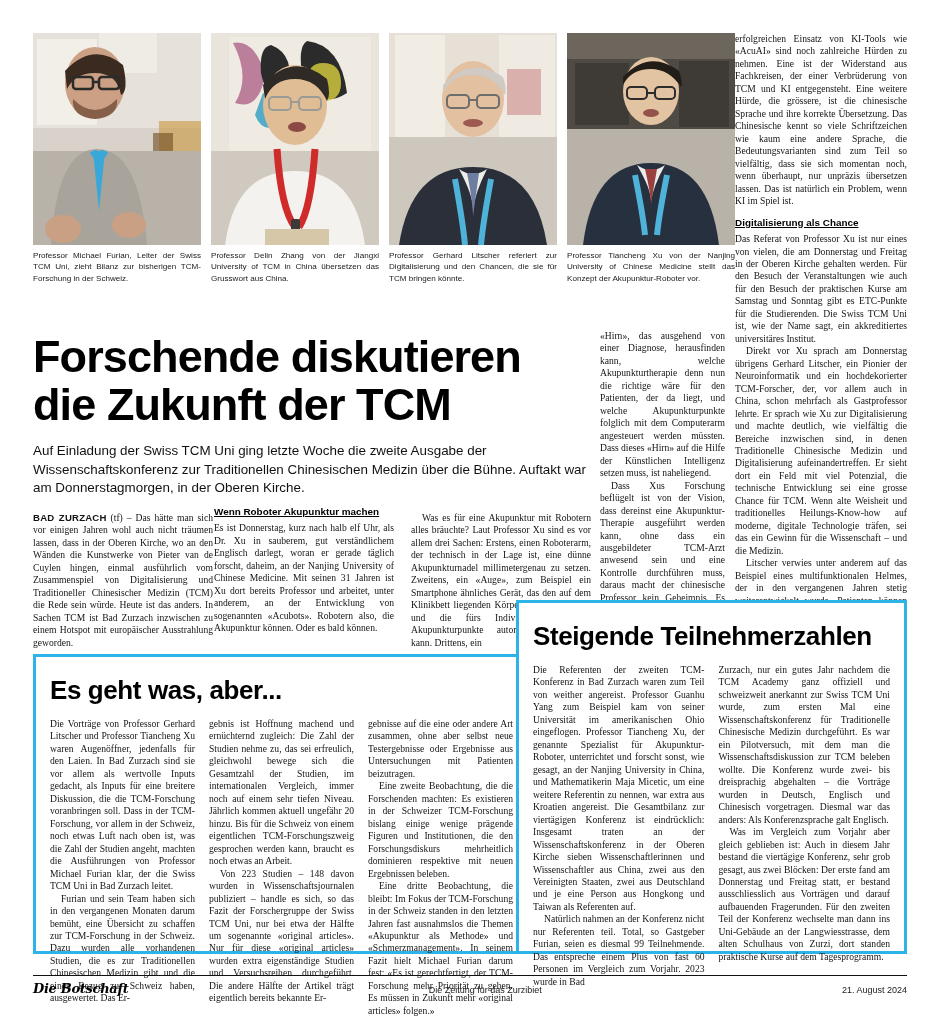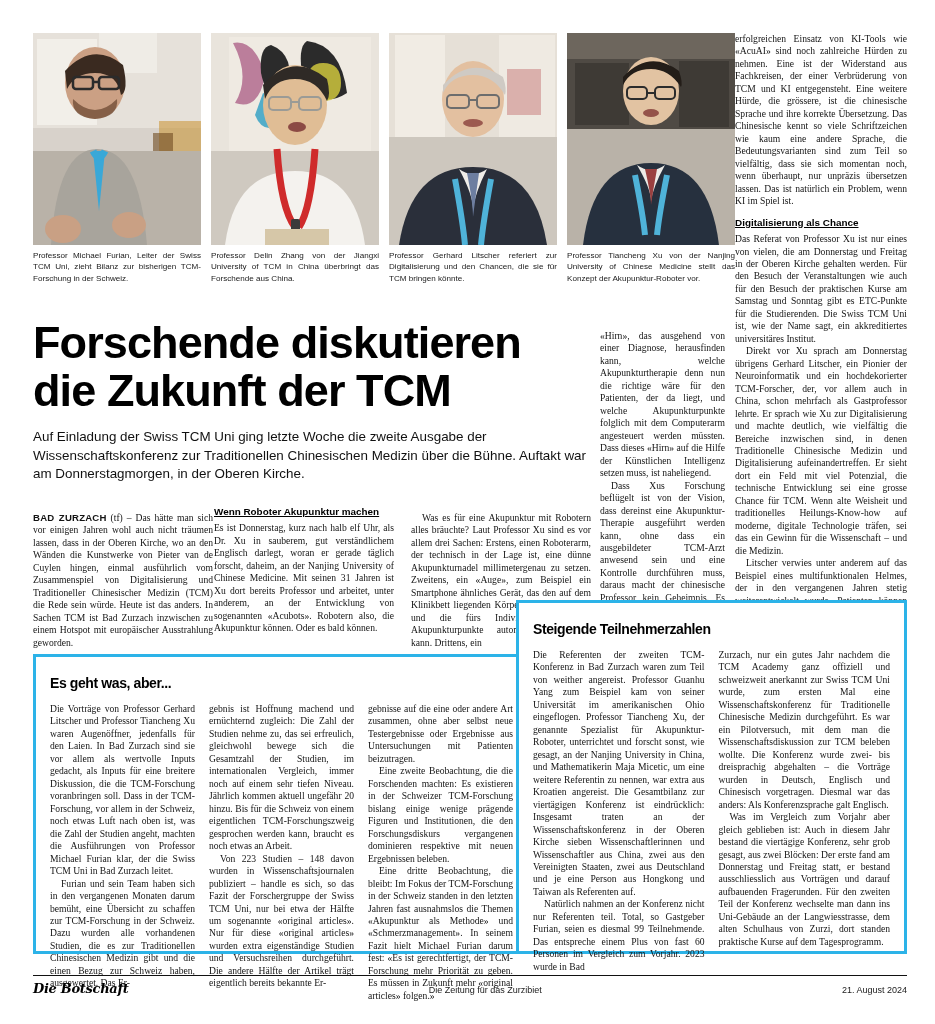--- a/index.html
+++ b/index.html
@@ -48,21 +48,21 @@
     margin-top: 5px;
     text-align: justify;
     -webkit-hyphens: auto;
     hyphens: auto;
   }
 
   
   .headline-block {
     position: absolute;
     left: 33px;
-    top: 319px;
+    top: 333px;
     width: 560px;
   }
   h1.headline {
     font-family: "Liberation Sans", sans-serif;
     font-weight: bold;
     font-size: 45px;
     line-height: 1.06;
     letter-spacing: -0.9px;
     margin: 0;
     color: #000;
@@ -121,21 +121,21 @@
     background: #fff;
     box-sizing: border-box;
   }
   #box-left  { left: 33px;  top: 654px; width: 564px; height: 300px; }
   #box-right { left: 516px; top: 600px; width: 391px; height: 354px; }
 
   .box-inner { padding: 14px 14px 8px 14px; }
   h2.box-title {
     font-family: "Liberation Sans", sans-serif;
     font-weight: bold;
-    font-size: 14px;
+    font-size: 26px;
     letter-spacing: -0.4px;
     margin: 4px 0 12px 0;
     color: #000;
   }
   .box-cols {
     display: flex;
     gap: 14px;
   }
   .box-col {
     font-size: 9.6px;
@@ -230,21 +230,21 @@
           <path d="M52 52 q30 -34 64 -6 q4 16 0 22 q-10 -22 -32 -22 q-22 0 -30 20 z" fill="#2f2a26"></path>
           <rect x="58" y="64" width="22" height="13" rx="4" fill="none" stroke="#9b9b96" stroke-width="2"></rect>
           <rect x="88" y="64" width="22" height="13" rx="4" fill="none" stroke="#9b9b96" stroke-width="2"></rect>
           <line x1="80" y1="69" x2="88" y2="69" stroke="#9b9b96" stroke-width="2"></line>
           <ellipse cx="86" cy="94" rx="9" ry="5" fill="#8c4a44"></ellipse>
           <path d="M66 116 q4 60 18 78 M104 116 q-4 60 -16 78" stroke="#cf2b2b" stroke-width="7" fill="none"></path>
           <rect x="80" y="186" width="9" height="16" rx="2" fill="#3a3a3a"></rect>
           <rect x="54" y="196" width="64" height="16" fill="#d6c7a8"></rect>
         </svg>
       </div>
-      <div class="caption">Professor Delin Zhang von der Jiangxi University of TCM in China überbringt das Forschende aus China.</div>
+      <div class="caption">Professor Delin Zhang von der Jiangxi University of TCM in China übersetzen das Grusswort aus China.</div>
     </div>
 
     <div class="photo-cell">
       <div class="photo">
         <svg width="168" height="212" viewBox="0 0 168 212">
           <rect width="168" height="212" fill="#ddd7ce"></rect>
           <rect x="0" y="0" width="168" height="110" fill="#e6e0d7"></rect>
           <rect x="6" y="2" width="50" height="108" fill="#f1ece4"></rect>
           <rect x="110" y="2" width="56" height="104" fill="#efeae2"></rect>
           <rect x="118" y="36" width="34" height="46" fill="#c06a6a" opacity="0.45"></rect>
@@ -329,21 +329,21 @@
         <div class="box-col">
           <p class="first">Die Vorträge von Professor Gerhard Litscher und Professor Tiancheng Xu waren Augenöffner, jedenfalls für den Laien. In Bad Zurzach sind sie vor allem als wertvolle Inputs gedacht, als Inputs für eine breitere Diskussion, die die TCM-Forschung voranbringen soll. Dass in der TCM-Forschung, vor allem in der Schweiz, noch etwas Luft nach oben ist, was die Zahl der Studien angeht, machten die Ausführungen von Professor Michael Furian klar, der die Swiss TCM Uni in Bad Zurzach leitet.</p>
           <p>Furian und sein Team haben sich in den vergangenen Monaten darum bemüht, eine Übersicht zu schaffen zur TCM-Forschung in der Schweiz. Dazu wurden alle vorhandenen Studien, die es zur Traditionellen Chinesischen Medizin gibt und die einen Bezug zur Schweiz haben, ausgewertet. Das Er-</p>
         </div>
         <div class="box-col">
           <p class="first">gebnis ist Hoffnung machend und ernüchternd zugleich: Die Zahl der Studien nehme zu, das sei erfreulich, gleichwohl bewege sich die Gesamtzahl der Studien, im internationalen Vergleich, immer noch auf einem sehr tiefen Niveau. Jährlich kommen aktuell ungefähr 20 hinzu. Bis für die Schweiz von einem eigentlichen TCM-Forschungszweig gesprochen werden kann, braucht es noch etwas an Arbeit.</p>
           <p>Von 223 Studien – 148 davon wurden in Wissenschaftsjournalen publiziert – handle es sich, so das Fazit der Forschergruppe der Swiss TCM Uni, nur bei etwa der Hälfte um sogenannte «original articles». Nur für diese «original articles» wurden extra eigenständige Studien und Versuchsreihen durchgeführt. Die andere Hälfte der Artikel trägt eigentlich bereits bekannte Er-</p>
         </div>
         <div class="box-col">
           <p class="first">gebnisse auf die eine oder andere Art zusammen, ohne aber selbst neue Testergebnisse oder Ergebnisse aus Untersuchungen mit Patienten beizutragen.</p>
-          <p>Eine zweite Beobachtung, die die Forschenden machten: Es existieren in der Schweizer TCM-Forschung bislang einige wenige prägende Figuren und Institutionen, die den Forschungsdiskurs vergangenen dominieren respektive mit neuen Ergebnissen beleben.</p>
+          <p>Eine zweite Beobachtung, die die Forschenden machten: Es existieren in der Schweizer TCM-Forschung bislang einige wenige prägende Figuren und Institutionen, die den Forschungsdiskurs mehrheitlich dominieren respektive mit neuen Ergebnissen beleben.</p>
           <p>Eine dritte Beobachtung, die bleibt: Im Fokus der TCM-Forschung in der Schweiz standen in den letzten Jahren fast ausnahmslos die Themen «Akupunktur als Methode» und «Schmerzmanagement». In seinem Fazit hielt Michael Furian darum fest: «Es ist gerechtfertigt, der TCM-Forschung mehr Priorität zu geben. Es müssen in Zukunft mehr «original articles» folgen.»</p>
         </div>
       </div>
     </div>
   </div>
 
   <div class="box" id="box-right">
     <div class="box-inner">
       <h2 class="box-title">Steigende Teilnehmerzahlen</h2>
       <div class="box-cols">

